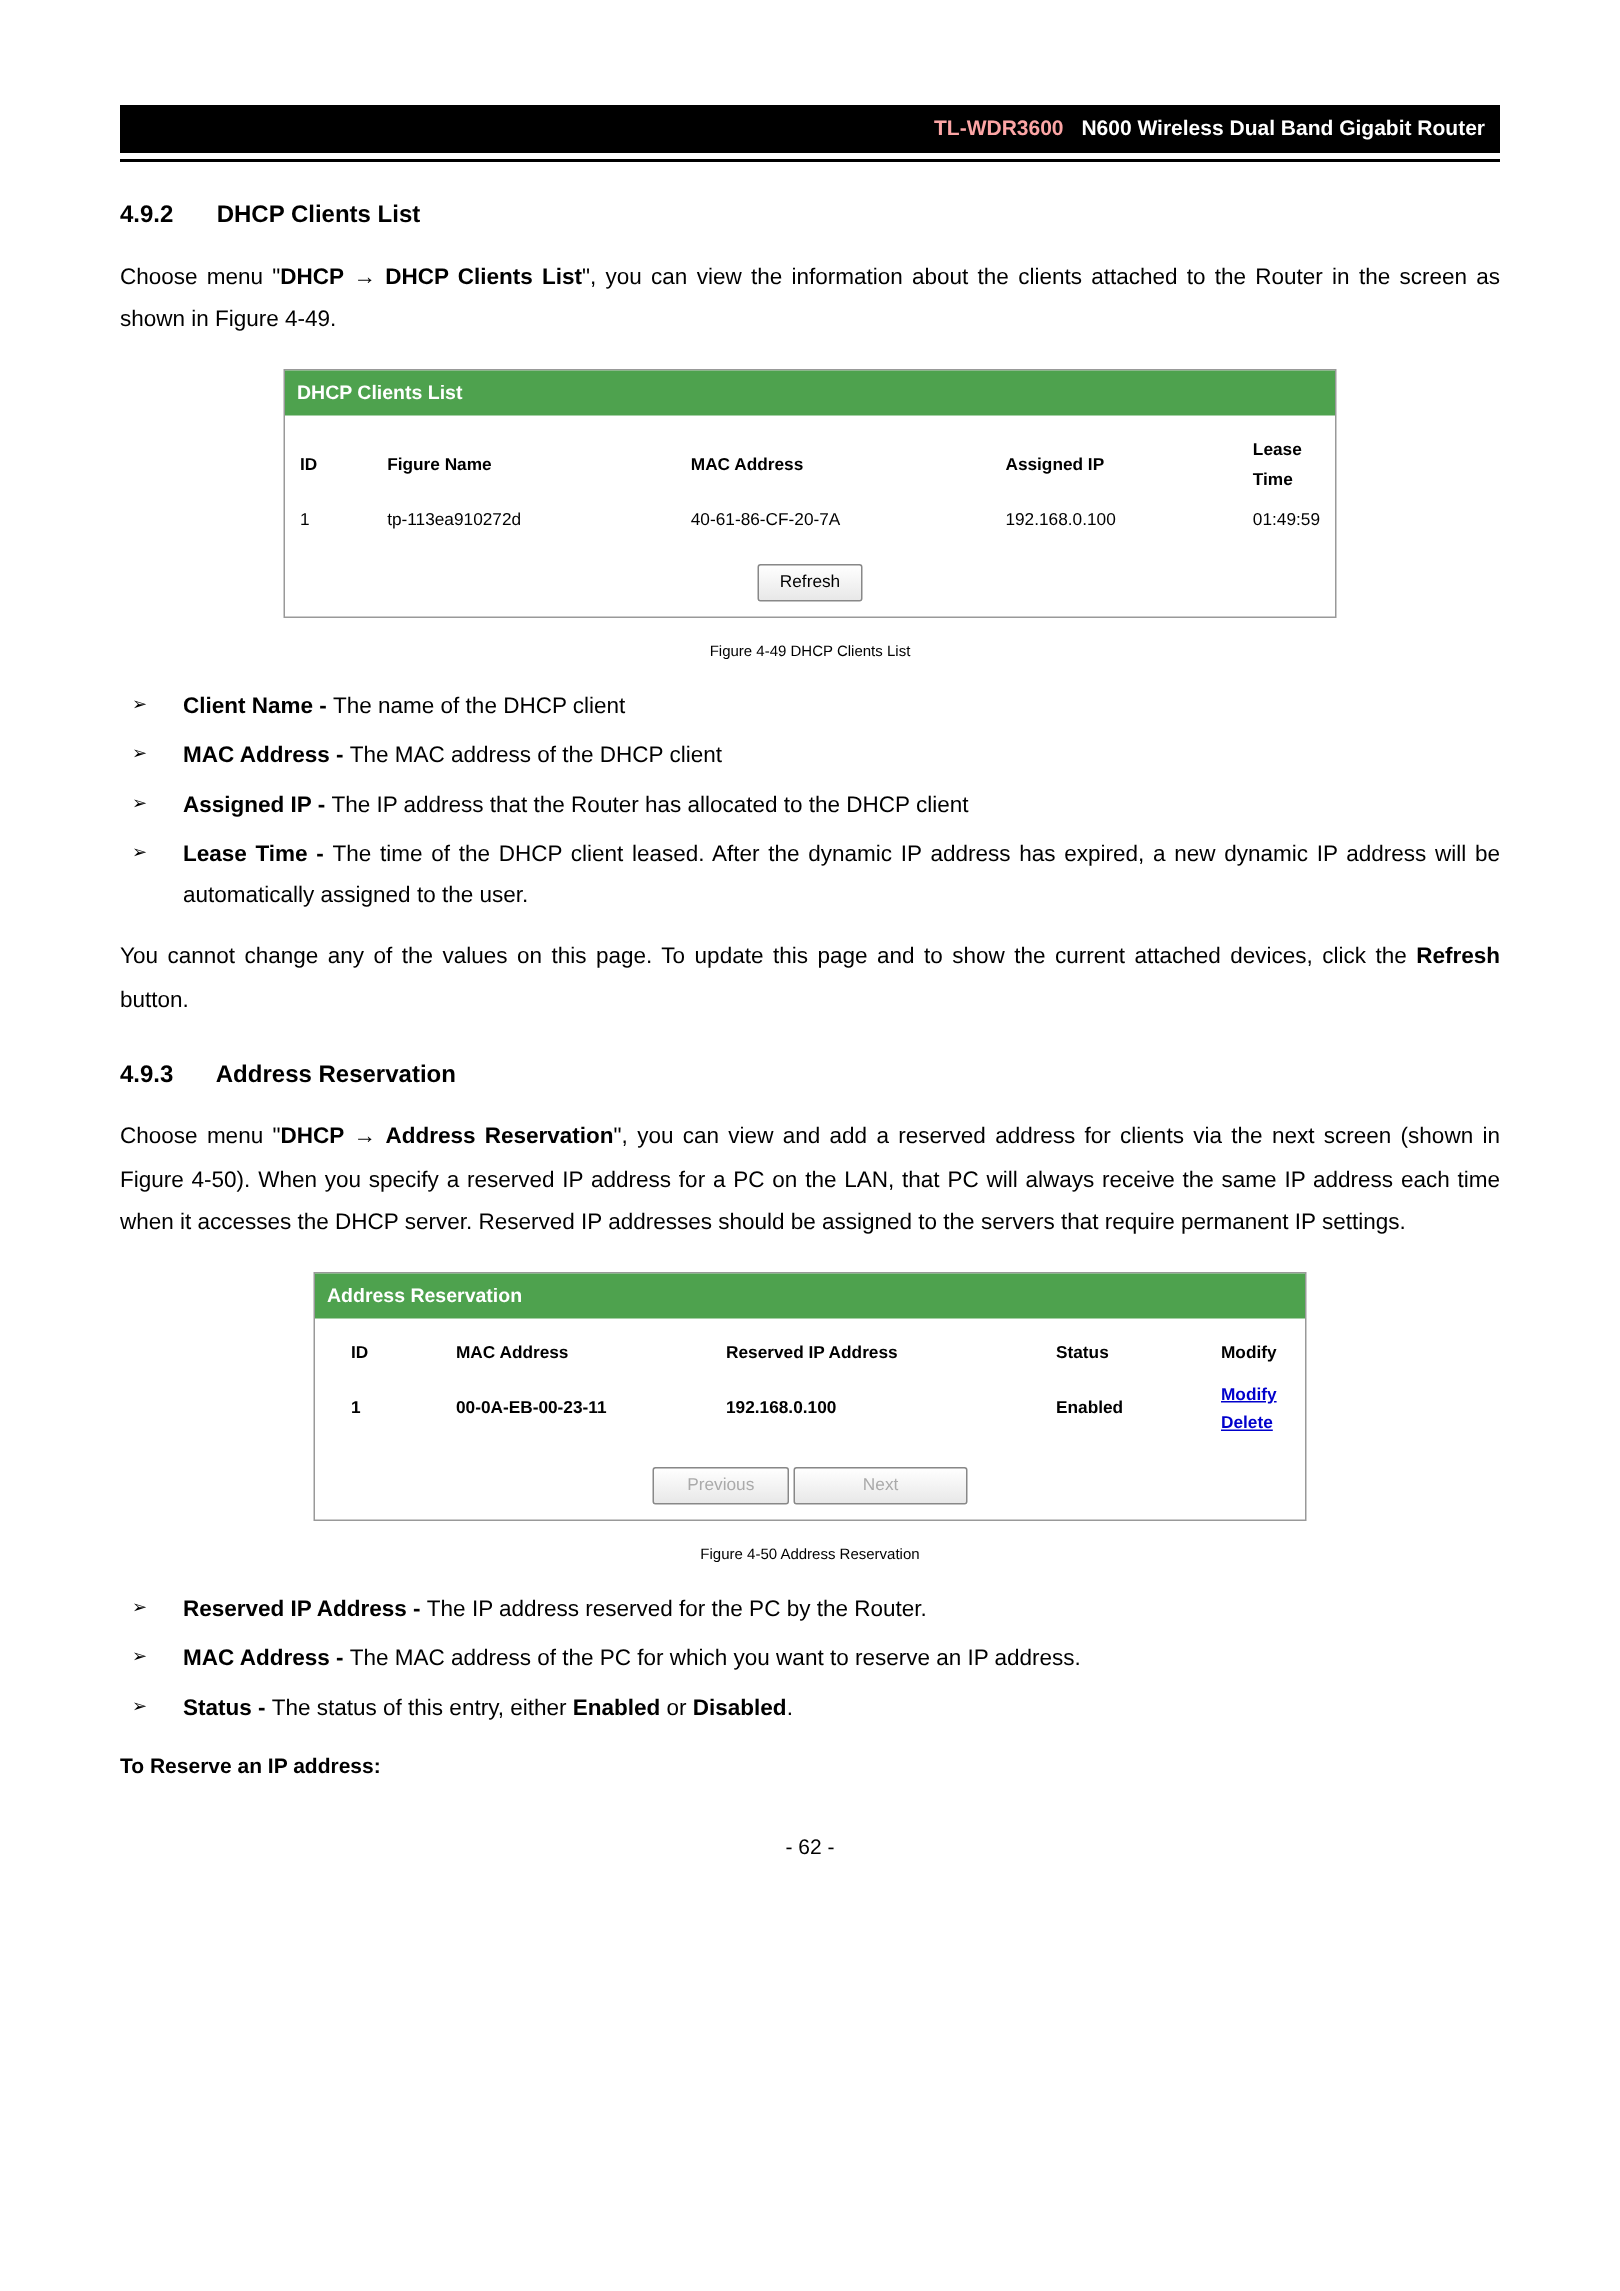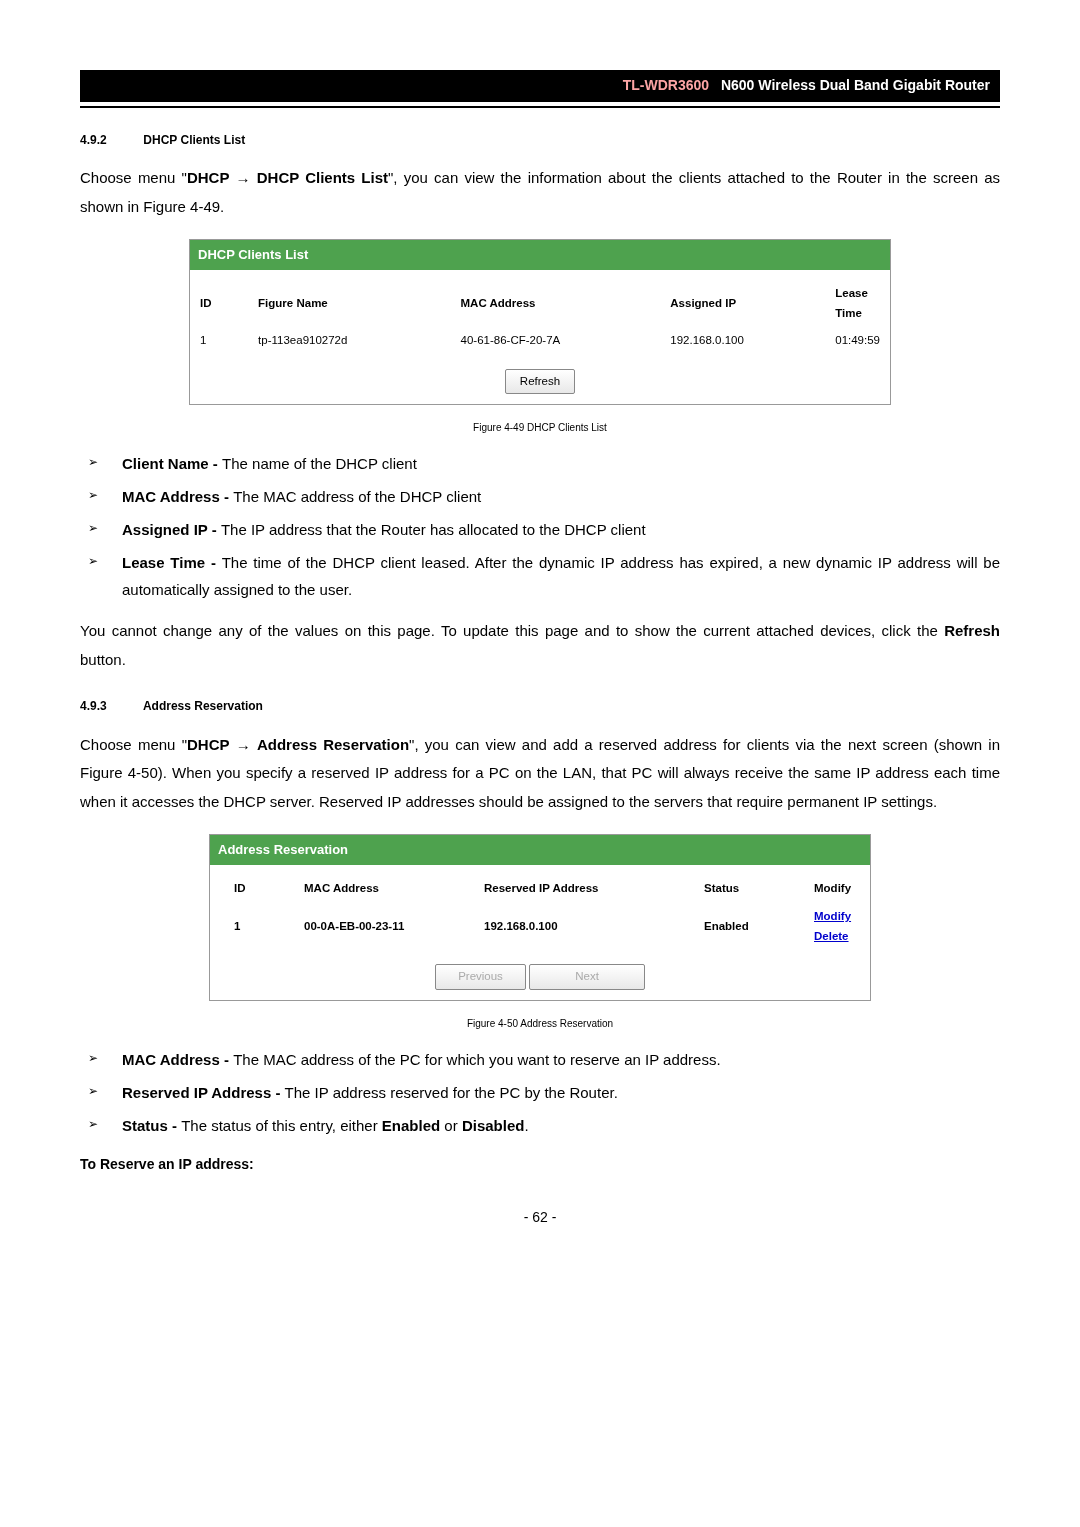--- a/index.html
+++ b/index.html
@@ -24,21 +24,21 @@
   }
   .header-bar .model {
     color: #fca5a5;
     padding-right: 8px;
   }
   .header-underline {
     border-top: 2px solid #000;
     margin-bottom: 20px;
   }
   h2.section-title {
-    font-size: 12px;
+    font-size: 16px;
     font-weight: bold;
     margin: 22px 0 14px 0;
   }
   h2.section-title .num {
     display: inline-block;
     width: 60px;
   }
   p.body-text {
     text-align: justify;
     margin: 8px 0 18px 0;
@@ -229,20 +229,20 @@
     <div class="center-row">
       <span class="btn disabled" style="padding:2px 22px">Previous</span>
       <span class="btn disabled" style="padding:2px 45px">Next</span>
     </div>
   </div>
 </div>
 
 <div class="caption">Figure 4-50 Address Reservation</div>
 
 <ul class="bullets">
+  <li><b>Reserved IP Address - </b><span>The IP address reserved for the PC by the Router.</span></li>
   <li><b>MAC Address - </b><span>The MAC address of the PC for which you want to reserve an IP address.</span></li>
-  <li><b>Reserved IP Address - </b><span>The IP address reserved for the PC by the Router.</span></li>
   <li><b>Status - </b><span>The status of this entry, either </span><b>Enabled</b><span> or </span><b>Disabled</b><span>.</span></li>
 </ul>
 
 <p style="font-weight:bold;margin-top:10px">To Reserve an IP address:</p>
 
 <div class="page-num">- 62 -</div>
 
 </body></html>

